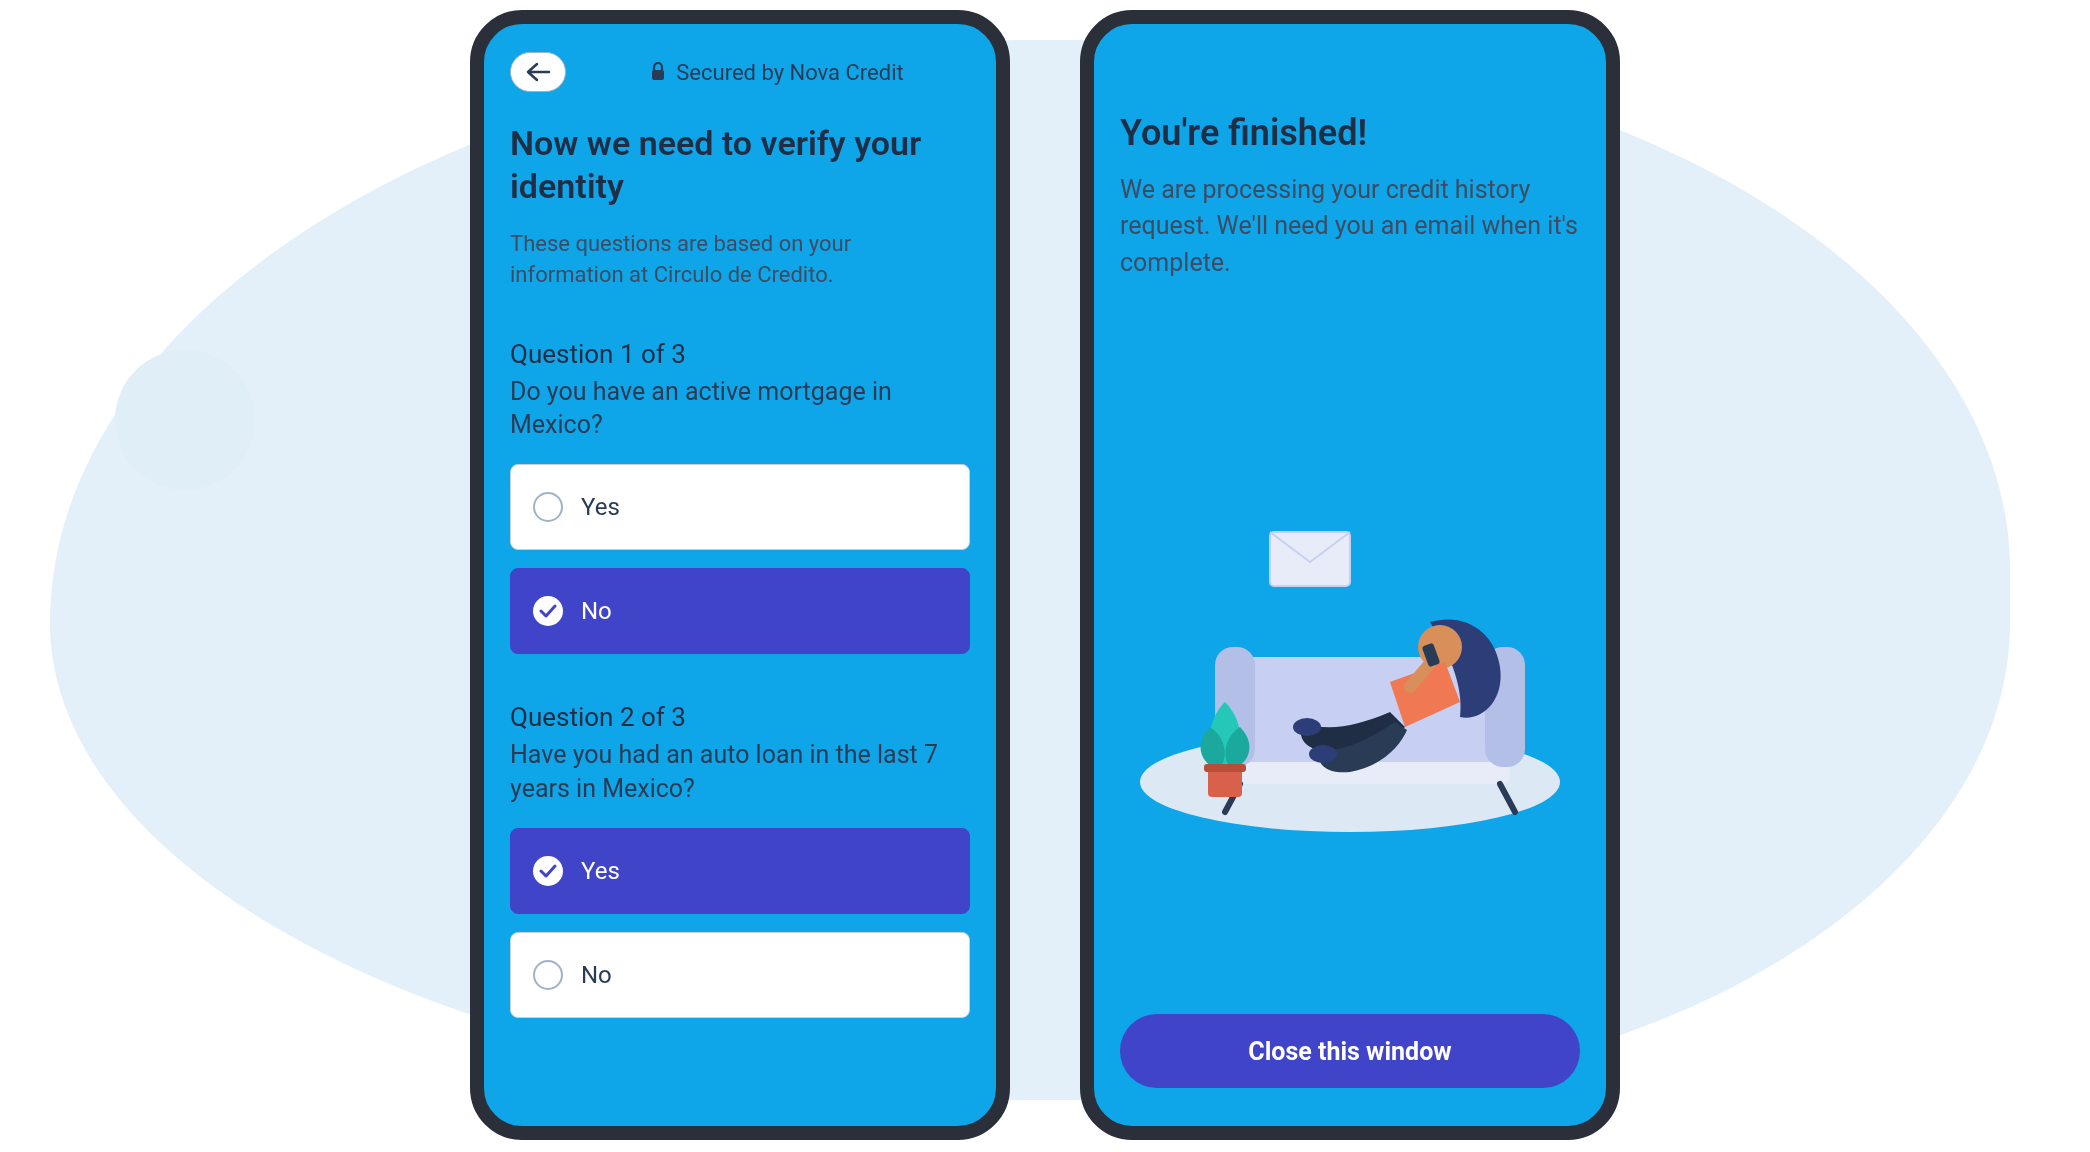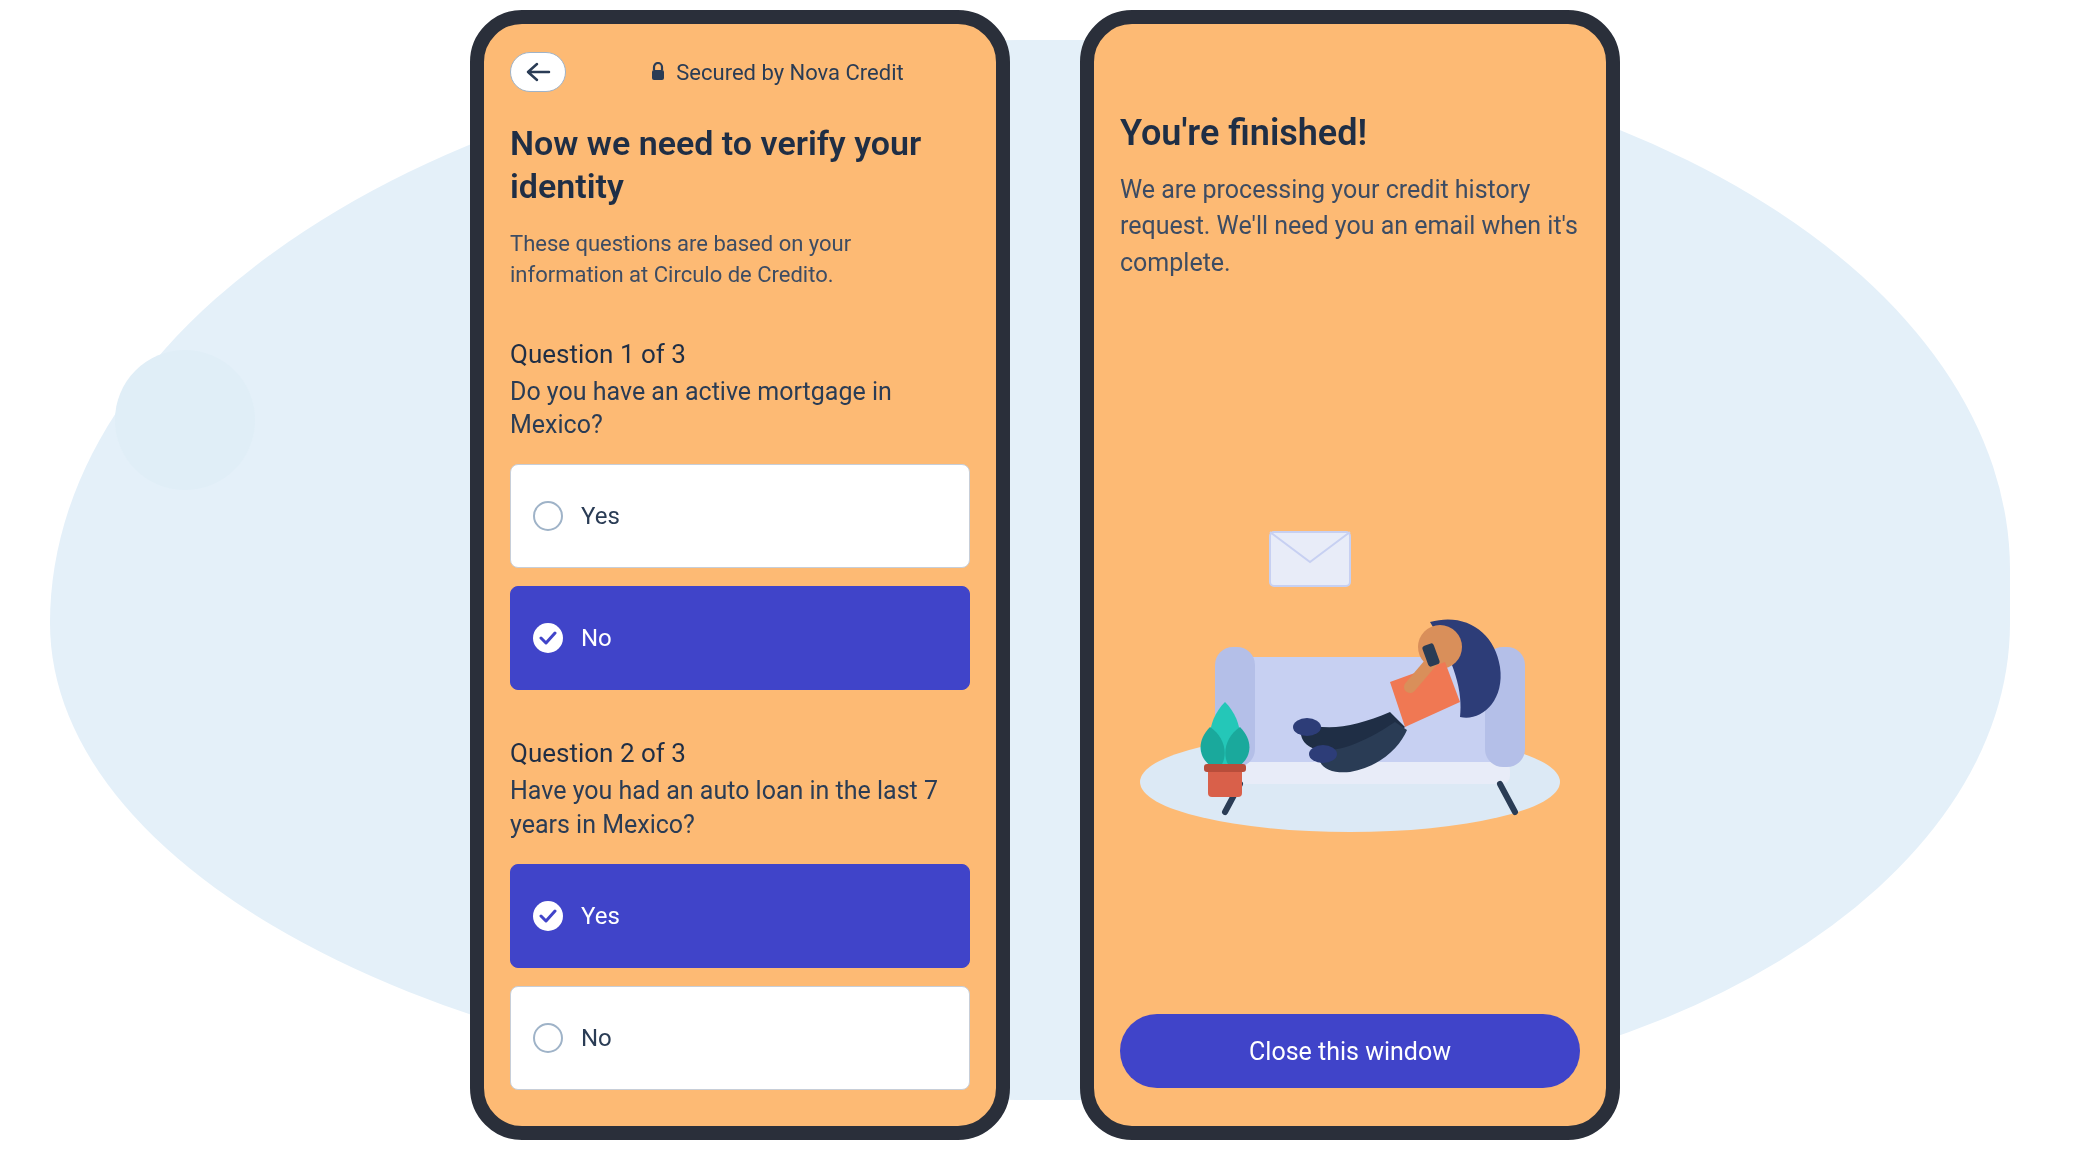--- a/index.html
+++ b/index.html
@@ -42,21 +42,21 @@
     align-items: flex-start;
     gap: 70px;
     padding-top: 10px;
     z-index: 1;
   }
   .phone {
     width: 540px;
     height: 1130px;
     border: 14px solid #2a2f3a;
     border-radius: 52px;
-    background: #fdba74;
+    background: #0ea5e9;
     position: relative;
     overflow: hidden;
   }
   .phone-inner {
     position: absolute;
     inset: 0;
     padding: 28px 26px;
     display: flex;
     flex-direction: column;
   }
@@ -109,21 +109,21 @@
   .q-text {
     font-size: 25px;
     color: #2a3c55;
     line-height: 1.35;
     margin-bottom: 22px;
   }
   .option {
     display: flex;
     align-items: center;
     gap: 18px;
-    height: 104px;
+    height: 86px;
     border-radius: 8px;
     padding: 0 22px;
     font-size: 24px;
     cursor: pointer;
     margin-bottom: 18px;
   }
   .option.unselected {
     background: #fff;
     border: 1.5px solid #c7ced8;
     color: #2a3c55;
@@ -169,21 +169,21 @@
     display: flex;
     align-items: center;
     justify-content: center;
     margin-top: 30px;
   }
   .close-btn {
     height: 74px;
     background: #4044c9;
     color: #fff;
     font-size: 25px;
-    font-weight: 400;
+    font-weight: 700;
     border-radius: 37px;
     display: flex;
     align-items: center;
     justify-content: center;
     cursor: pointer;
     margin-bottom: 10px;
   }
 </style>
 </head>
 <body>

